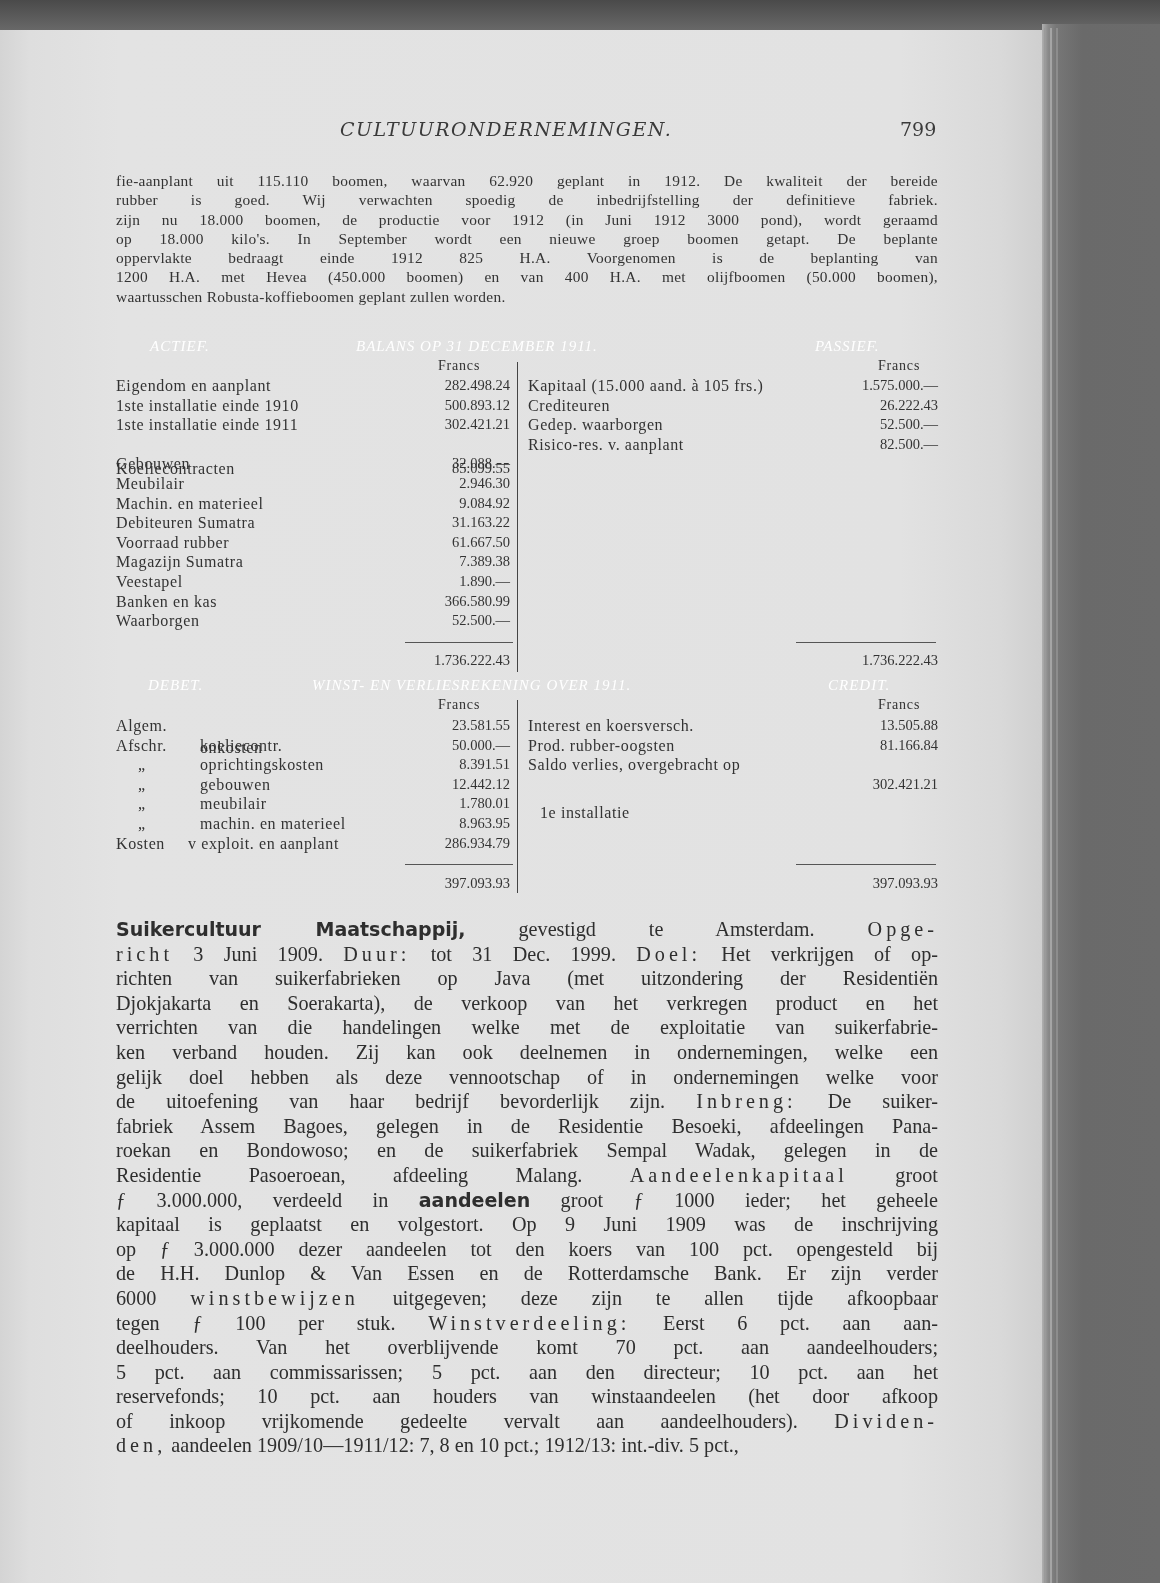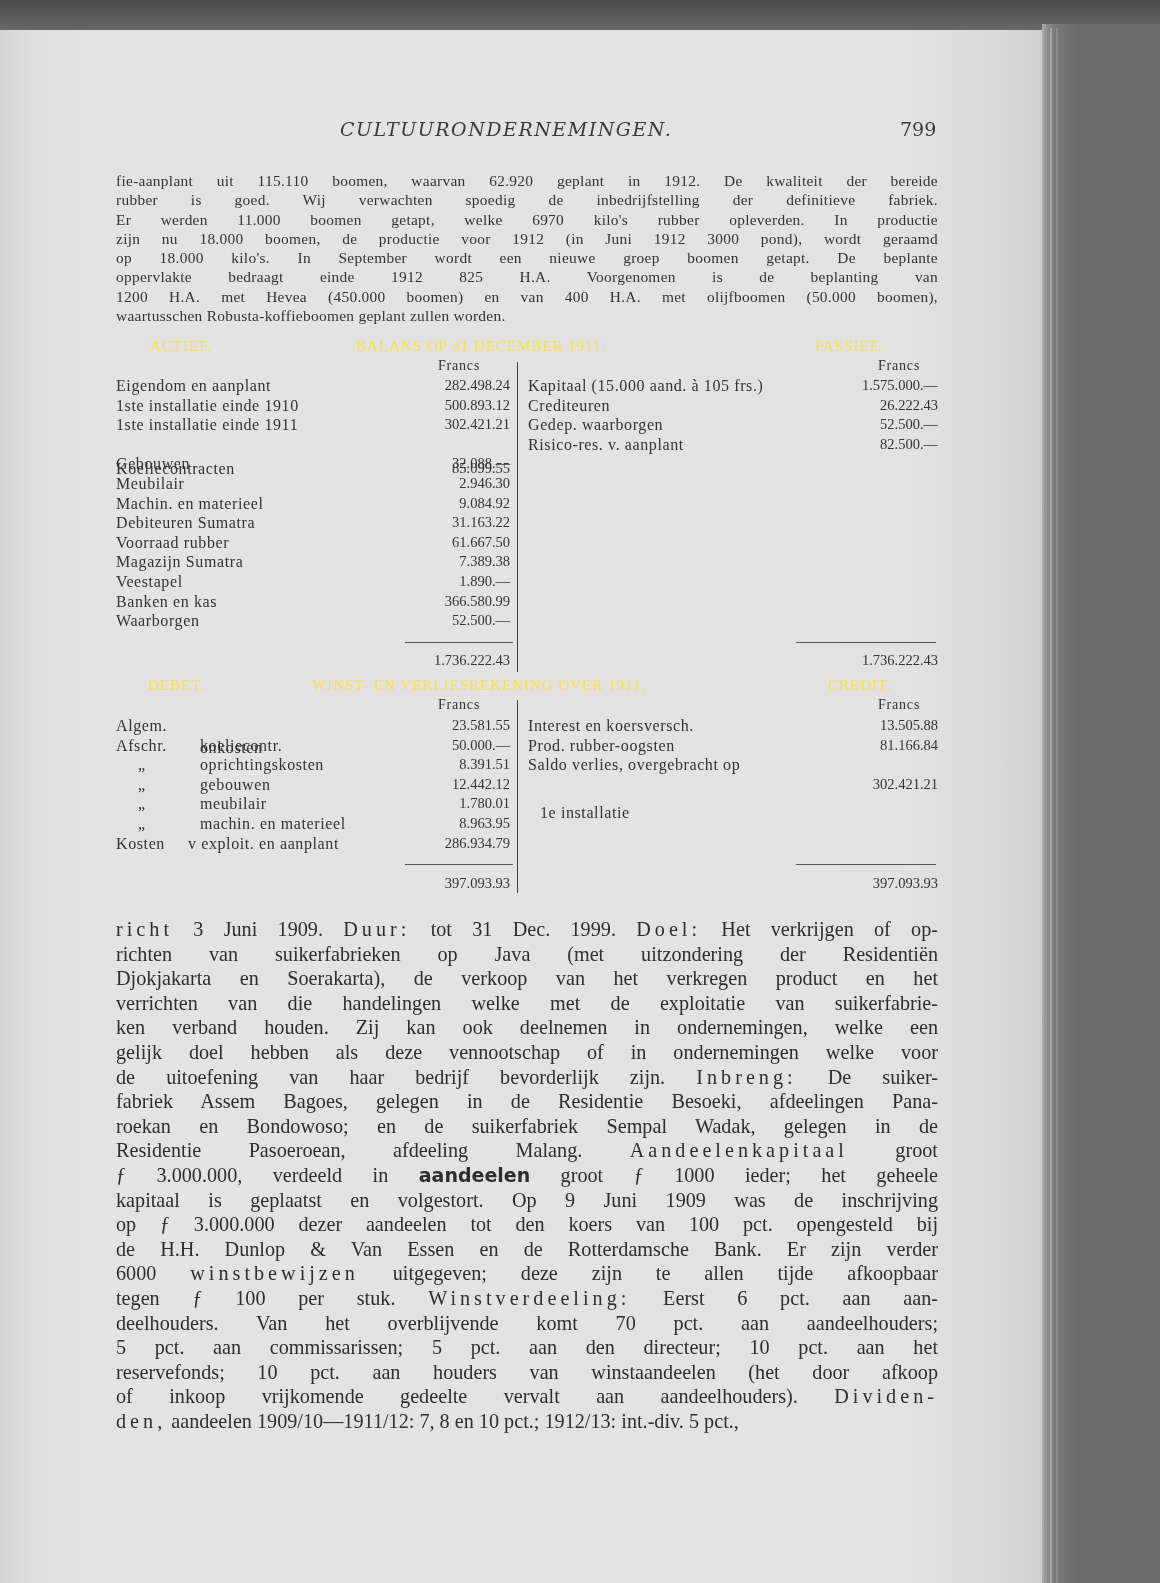--- a/index.html
+++ b/index.html
@@ -40,21 +40,21 @@
     position: absolute; left: 116px; width: 822px;
     font-family: "Liberation Serif", serif;
     font-size: 15.4px; line-height: 19.3px; text-align: justify;
     color: #333; letter-spacing: 0.3px;
   }
   .para-small .line { display: block; white-space: nowrap; text-align-last: justify; }
   .para-small .line.last { text-align-last: left; }
 
   .tbl-head {
     position: absolute; font-family: "Liberation Serif", serif;
-    font-size: 15px; letter-spacing: 1px; color: #fde047;
+    font-size: 15px; letter-spacing: 1px; color: #ffffff; font-style: italic;
   }
   .col-line {
     position: absolute; width: 1px; background: #444;
   }
   .row {
     position: absolute; font-family: "DejaVu Sans Mono", monospace;
     font-size: 14px; color: #333; white-space: nowrap; height: 19px; line-height: 19px;
   }
   .row .lbl { position: absolute; left: 0; letter-spacing: 0.6px; font-family: "Liberation Serif", serif; font-size: 16px; }
   .row .val { position: absolute; text-align: right; font-family: "Liberation Serif", serif; font-size: 14.5px; }
@@ -81,21 +81,20 @@
 <div class="edge" style="left:1044px;background:#9a9a9a"></div>
 <div class="edge" style="left:1050px;background:#a5a5a5"></div>
 <div class="edge" style="left:1056px;background:#8d8d8d"></div>
 
 <div class="running-head">CULTUURONDERNEMINGEN.</div>
 <div class="page-num">799</div>
 
 <div class="para-small" id="intro" style="top:171px">
     <span class="line">fie-aanplant uit 115.110 boomen, waarvan 62.920 geplant in 1912. De kwaliteit der bereide</span>
     <span class="line">rubber is goed.  Wij verwachten spoedig de inbedrijfstelling der definitieve fabriek.</span>
-    <span class="line">Er werden 11.000 boomen getapt, welke 6970 kilo's rubber opleverden. In productie</span>
     <span class="line">zijn nu 18.000 boomen, de productie voor 1912 (in Juni 1912 3000 pond), wordt geraamd</span>
     <span class="line">op 18.000 kilo's.  In September wordt een nieuwe groep boomen getapt.  De beplante</span>
     <span class="line">oppervlakte  bedraagt  einde  1912 825 H.A.  Voorgenomen is de beplanting van</span>
     <span class="line">1200 H.A. met Hevea (450.000 boomen) en van 400 H.A. met olijfboomen (50.000 boomen),</span>
     <span class="line last">waartusschen Robusta-koffieboomen geplant zullen worden.</span>
   </div>
 
 <div class="tbl-head" style="left:150px;top:338px">ACTIEF.</div>
 <div class="tbl-head" style="left:356px;top:338px">BALANS OP 31 DECEMBER 1911.</div>
 <div class="tbl-head" style="left:815px;top:338px">PASSIEF.</div>
@@ -239,20 +238,21 @@
       <span class="lbl" style="left: 12px; margin-top: 28px;">1e installatie</span>
       <span class="val" style="right: 0px;">302.421.21</span>
     </div>
   </div>
 <div class="sum-rule" style="left:405px;top:864px;width:108px"></div>
 <div class="sum-rule" style="left:796px;top:864px;width:140px"></div>
 <div class="total" style="left:400px;top:875px;width:110px">397.093.93</div>
 <div class="total" style="left:820px;top:875px;width:118px">397.093.93</div>
 
 <div class="body-para" id="entry" style="top:917px">
+    <span class="line"><span class="bold-sans">Suikercultuur Maatschappij,</span><span> gevestigd te Amsterdam.  </span><span class="spaced">Opge-</span></span>
     <span class="line"><span class="spaced">richt</span><span> 3 Juni 1909. </span><span class="spaced">Duur:</span><span> tot 31 Dec. 1999. </span><span class="spaced">Doel:</span><span> Het verkrijgen of op-</span></span>
     <span class="line"><span>richten van suikerfabrieken op Java (met uitzondering der Residentiën</span></span>
     <span class="line"><span>Djokjakarta en Soerakarta), de verkoop van het verkregen product en het</span></span>
     <span class="line"><span>verrichten van die handelingen welke met de exploitatie van suikerfabrie-</span></span>
     <span class="line"><span>ken verband houden. Zij kan ook deelnemen in ondernemingen, welke een</span></span>
     <span class="line"><span>gelijk doel hebben als deze vennootschap of in ondernemingen welke voor</span></span>
     <span class="line"><span>de uitoefening van haar bedrijf bevorderlijk zijn. </span><span class="spaced">Inbreng:</span><span> De suiker-</span></span>
     <span class="line"><span>fabriek Assem Bagoes, gelegen in de Residentie Besoeki, afdeelingen Pana-</span></span>
     <span class="line"><span>roekan en Bondowoso; en de suikerfabriek Sempal Wadak, gelegen in de</span></span>
     <span class="line"><span>Residentie Pasoeroean, afdeeling Malang. </span><span class="spaced">Aandeelenkapitaal</span><span> groot</span></span>

